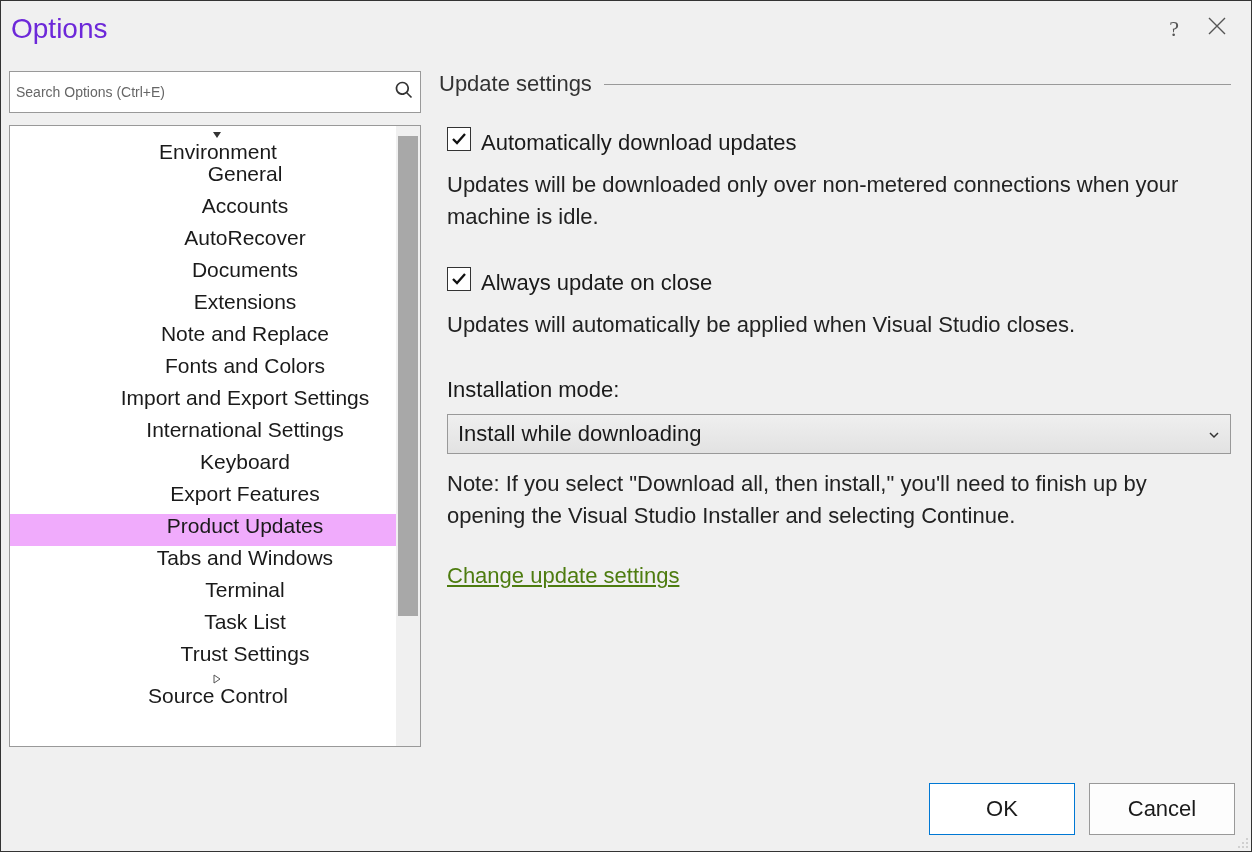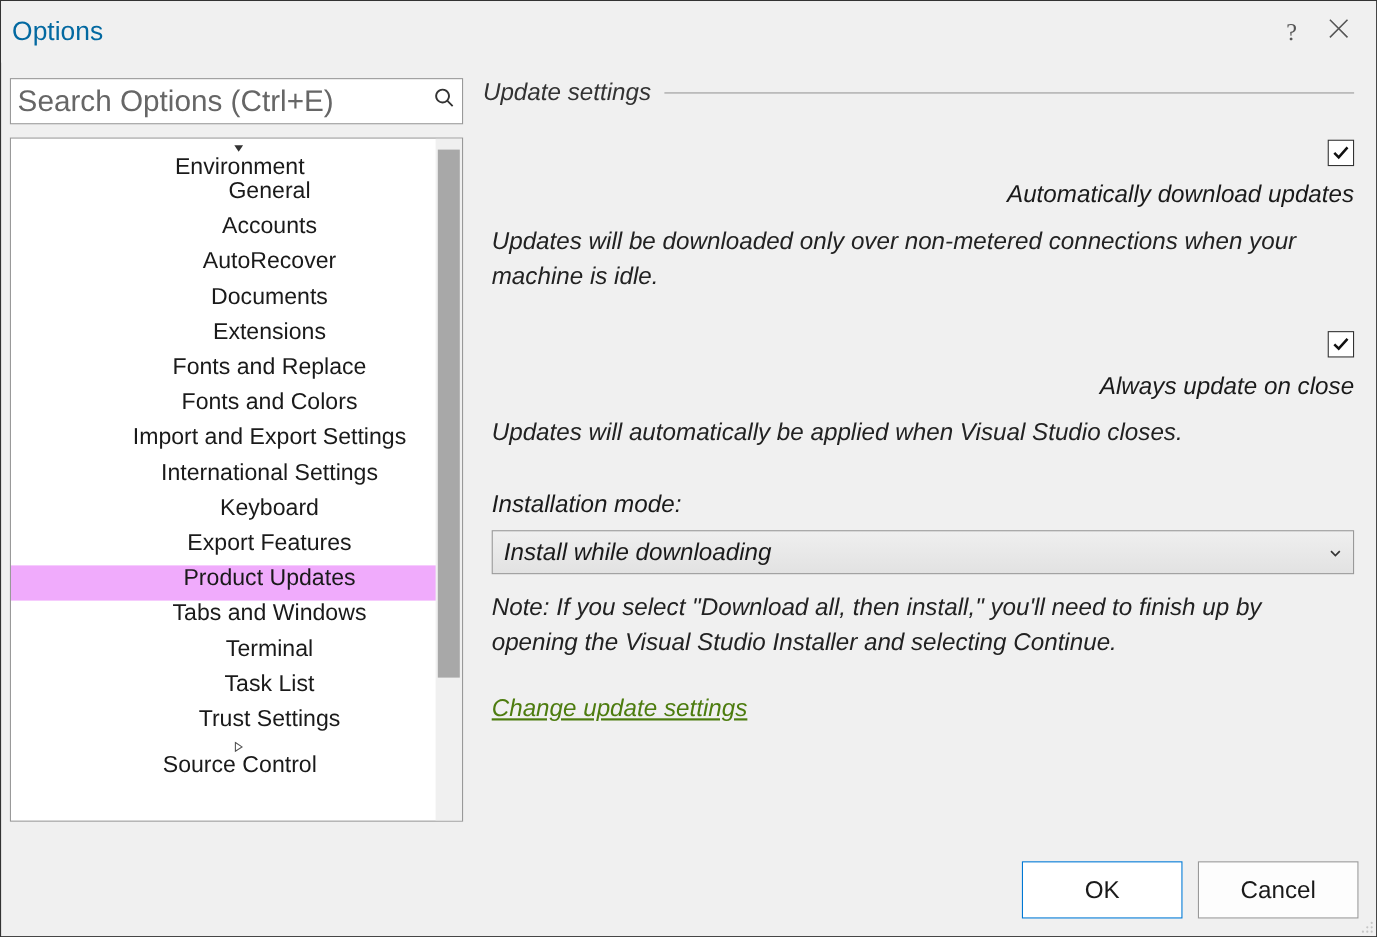--- a/index.html
+++ b/index.html
@@ -16,22 +16,22 @@
     }
     .titlebar {
       display: flex;
       align-items: center;
       justify-content: space-between;
       height: 56px;
       padding: 0 0 0 10px;
       background: #f0f0f0;
     }
     .titlebar-title {
-      font-size: 24px;
-      color: #0369a1;
+      font-size: 28px;
+      color: #6d28d9;
     }
     .titlebar-controls {
       display: flex;
       align-items: center;
       gap: 28px;
       padding-right: 24px;
     }
     .titlebar-controls span {
       color: #555;
       font-size: 22px;
@@ -58,21 +58,21 @@
       border: 1px solid #999;
       display: flex;
       align-items: center;
       padding: 0 6px;
       margin-bottom: 12px;
     }
     .search-input {
       border: none;
       outline: none;
       flex: 1;
-      font-size: 27px;
+      font-size: 14px;
       color: #a16207;
       background: transparent;
     }
     .search-input::placeholder { color: #666; }
     .search-icon svg { width: 20px; height: 20px; fill: #333; }
     .tree-box {
       border: 1px solid #999;
       background: #fff;
       flex: 1;
       position: relative;
@@ -116,21 +116,20 @@
       align-items: center;
       justify-content: center;
       margin-right: 2px;
     }
     .expander svg { width: 10px; height: 10px; }
     .child-row { padding-left: 60px; }
     .right-col {
       flex: 1;
       padding-top: 0;
       padding-right: 12px;
-      font-style: italic;
     }
     .section-head {
       display: flex;
       align-items: center;
       gap: 12px;
       margin-bottom: 30px;
     }
     .section-head-label {
       color: #333;
       font-size: 22px;
@@ -140,24 +139,23 @@
       height: 1px;
       background: #999;
     }
     .indented-block {
       padding-left: 8px;
       font-size: 22px;
       line-height: 1.45;
     }
     .check-row {
       display: flex;
-      align-items: flex-end;
+      align-items: flex-start;
       gap: 10px;
       margin-bottom: 10px;
-      flex-direction: column;
     }
     .checkbox {
       width: 24px;
       height: 24px;
       border: 1.5px solid #333;
       background: #fff;
       display: inline-flex;
       align-items: center;
       justify-content: center;
     }
@@ -264,21 +262,21 @@
         <div class="tree-row child-row">
             <span>AutoRecover</span>
           </div>
         <div class="tree-row child-row">
             <span>Documents</span>
           </div>
         <div class="tree-row child-row">
             <span>Extensions</span>
           </div>
         <div class="tree-row child-row">
-            <span>Fonts and Replace</span>
+            <span>Note and Replace</span>
           </div>
         <div class="tree-row child-row">
             <span>Fonts and Colors</span>
           </div>
         <div class="tree-row child-row">
             <span>Import and Export Settings</span>
           </div>
         <div class="tree-row child-row">
             <span>International Settings</span>
           </div>

